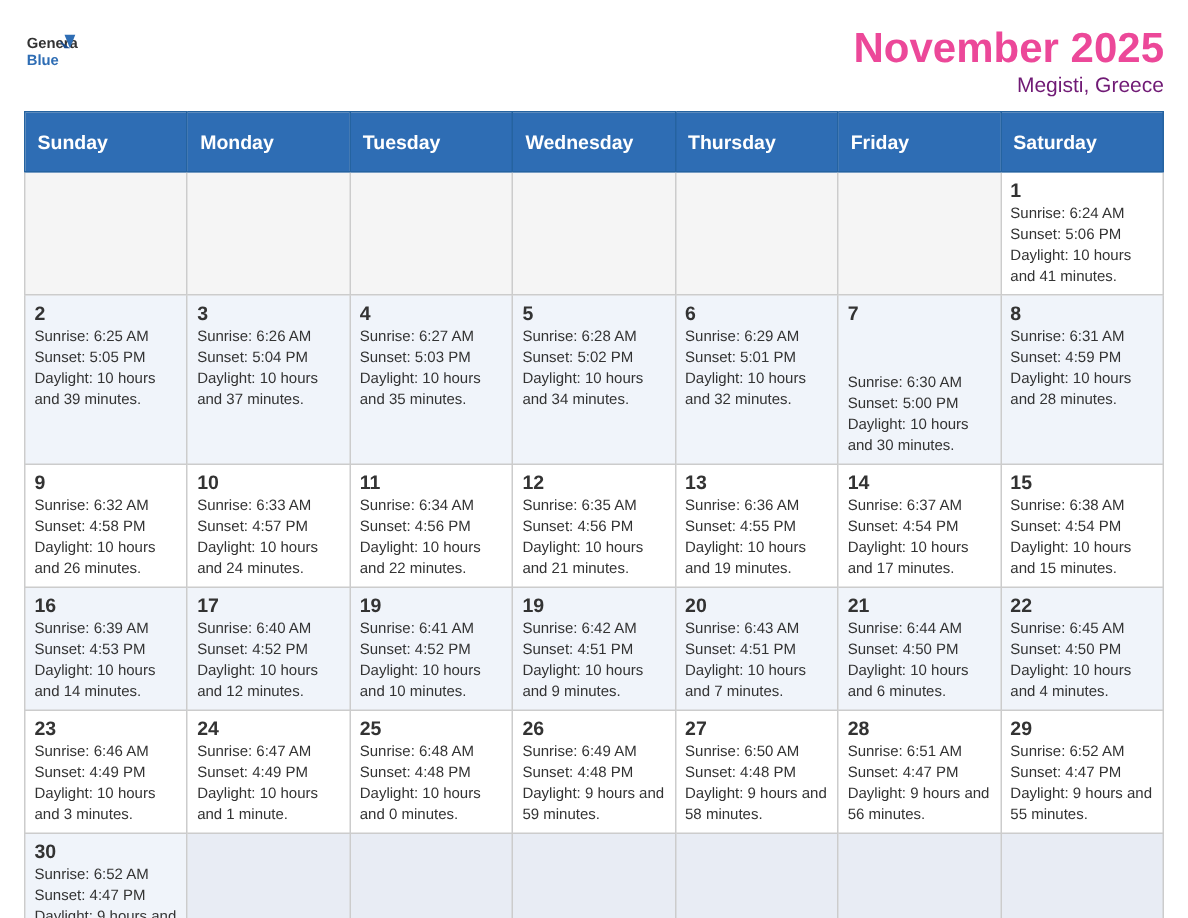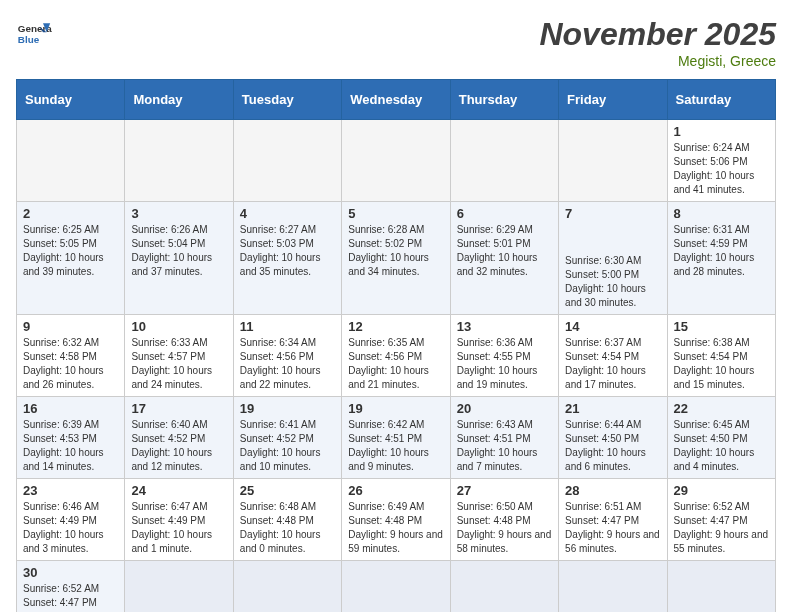--- a/index.html
+++ b/index.html
@@ -22,28 +22,27 @@
       gap: 4px;
     }
     .logo-icon {
       width: 36px;
       height: 36px;
     }
     .title-block {
       text-align: right;
     }
     .month-title {
-      font-size: 32px;
+      font-size: 28px;
       font-weight: bold;
-      color: #404040;
-      font-style: italic;
+      color: #ec4899;
     }
     .subtitle {
       font-size: 14px;
-      color: #4d7c0f;
+      color: #701a75;
     }
     .calendar {
       width: 100%;
       border-collapse: collapse;
       border: 1px solid #ccc;
     }
     .calendar th {
       background-color: #2e6db4;
       color: #fff;
       text-align: left;

